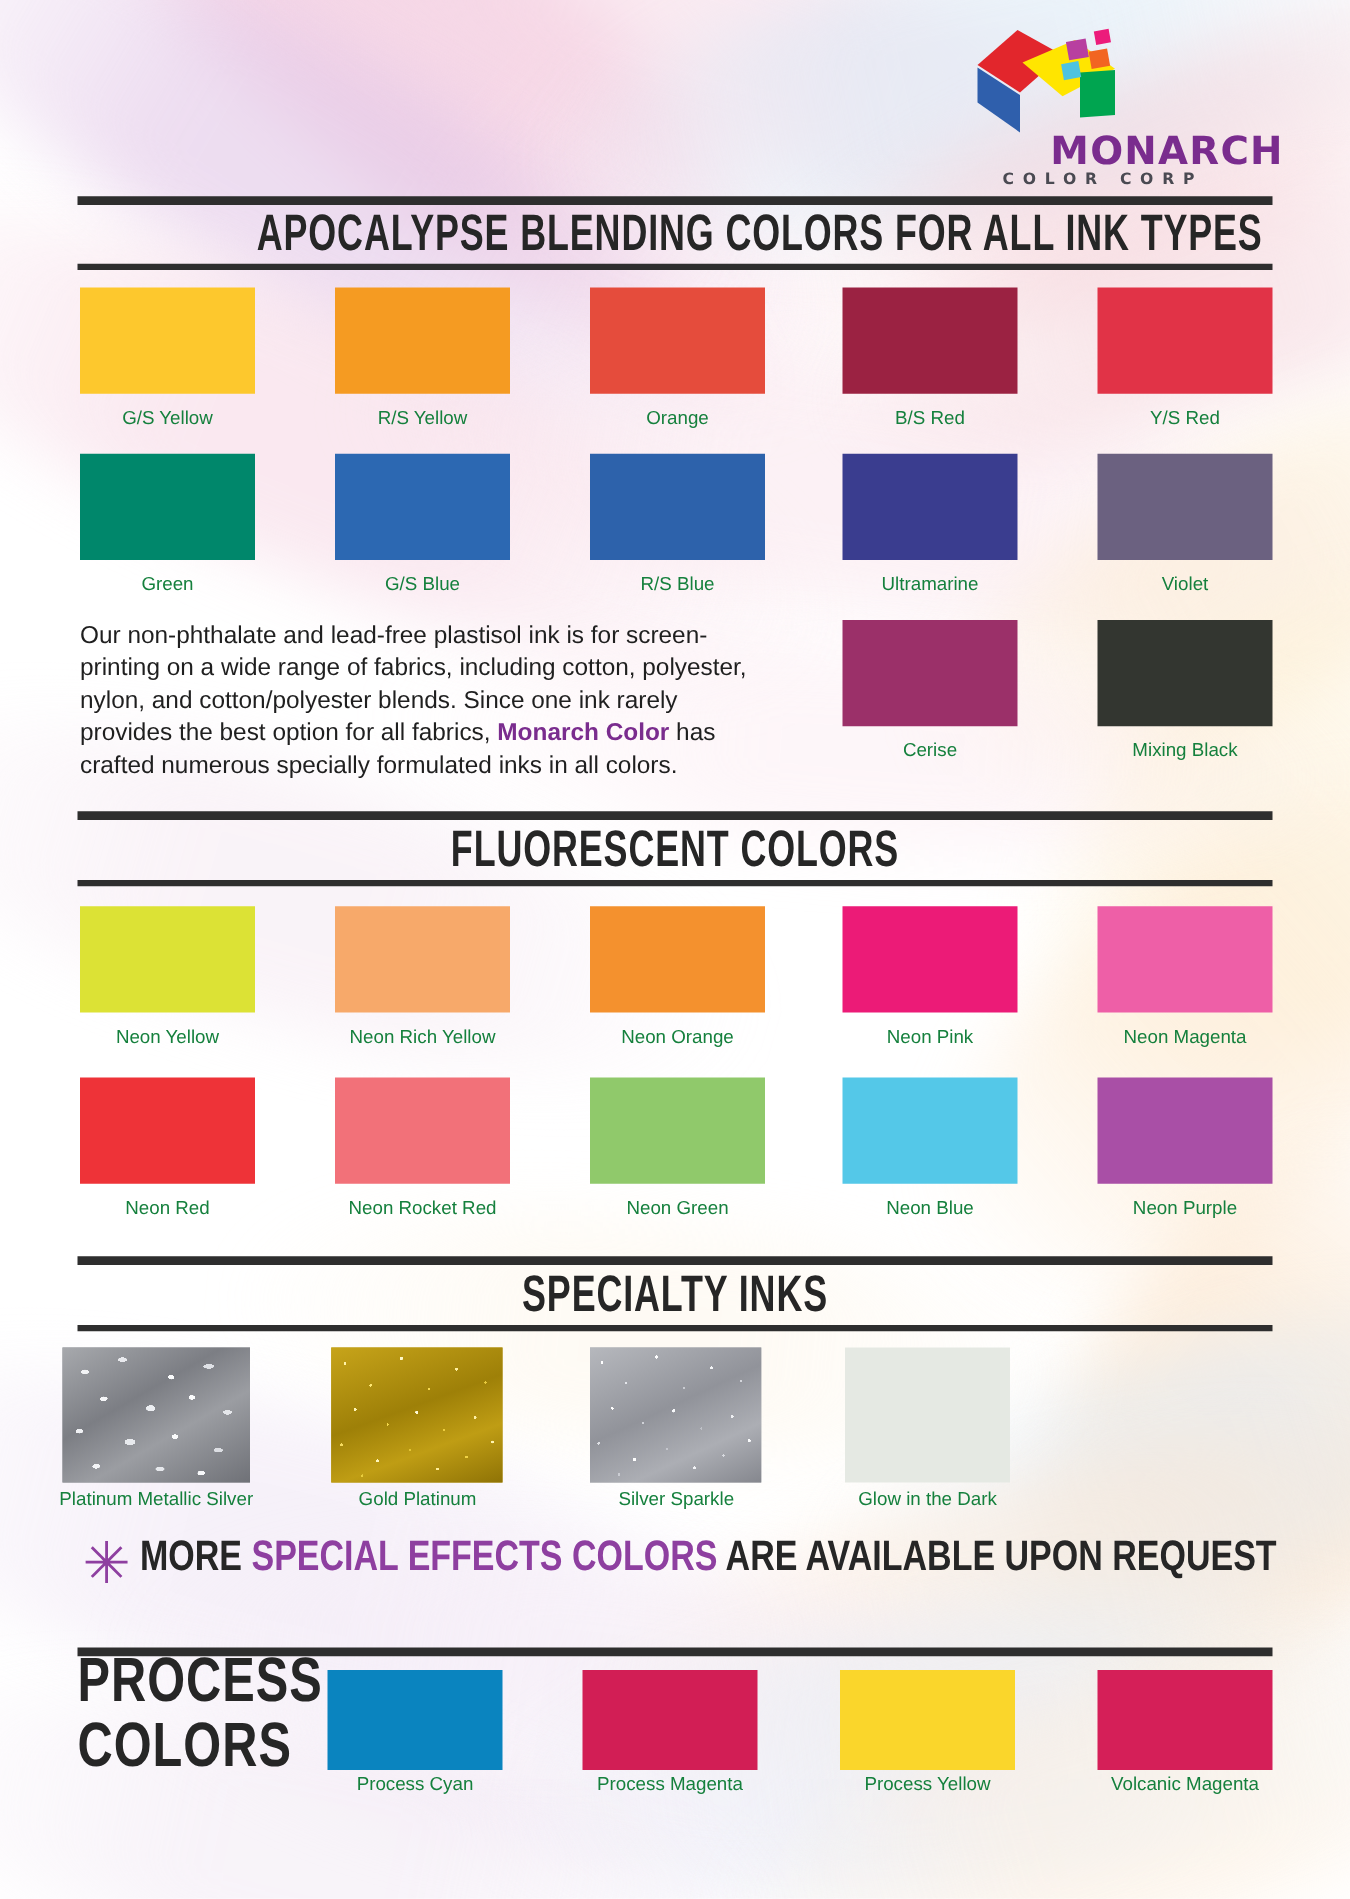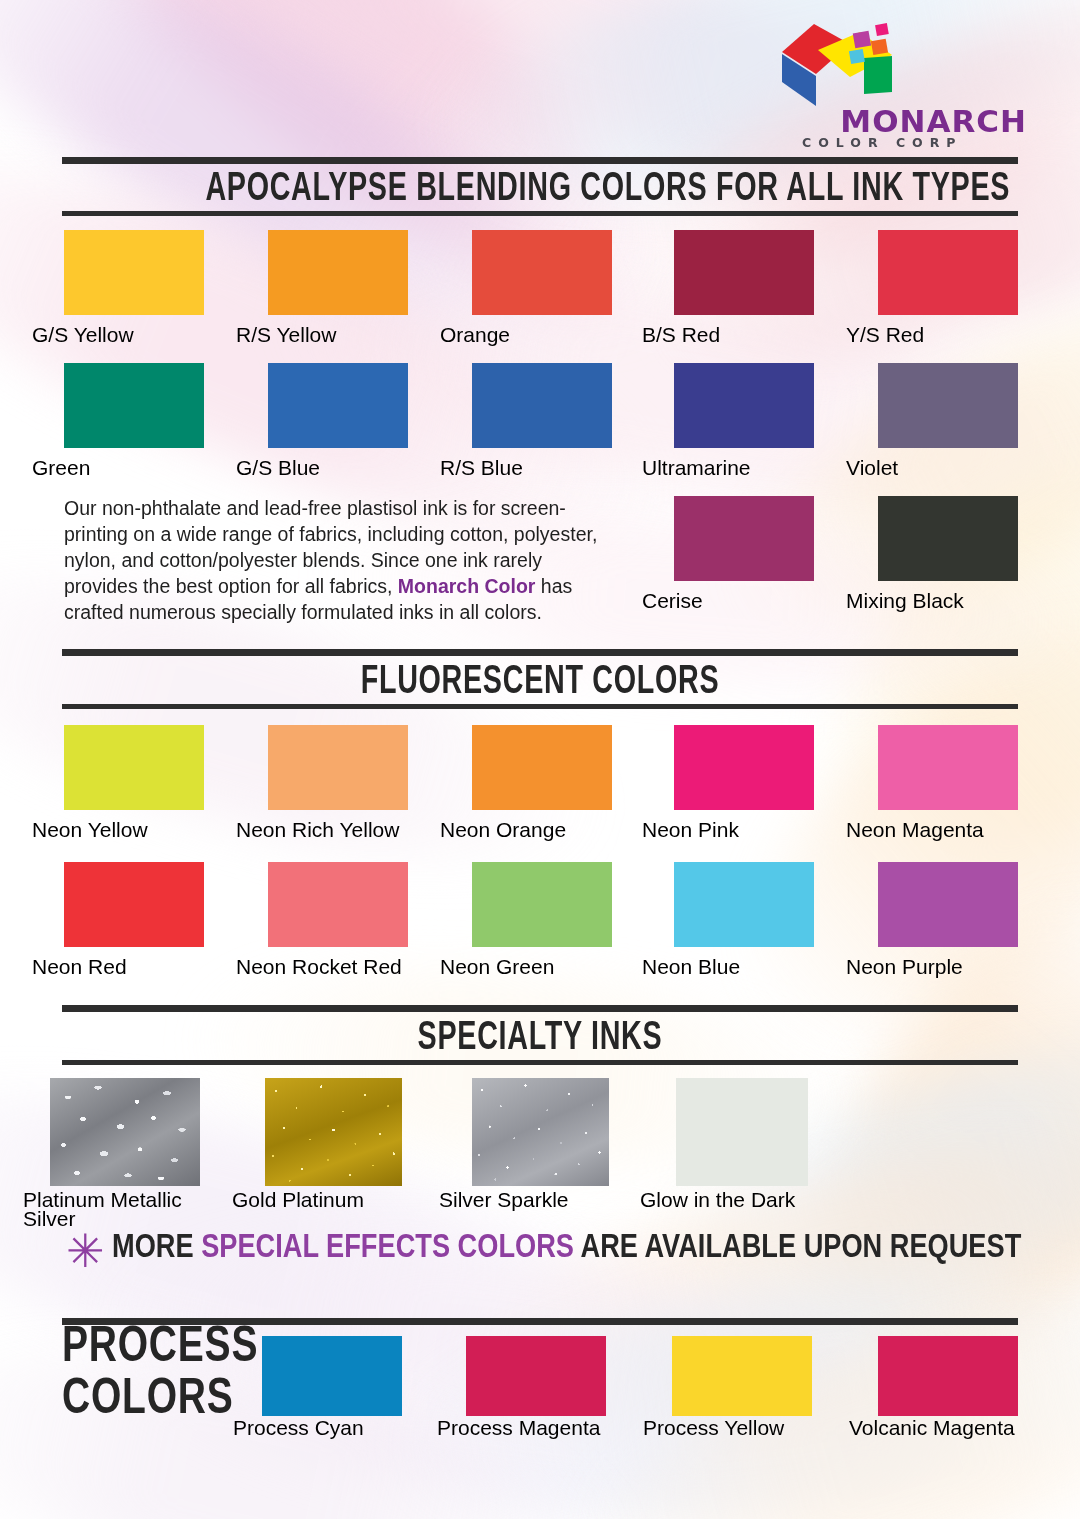--- a/index.html
+++ b/index.html
@@ -30,22 +30,22 @@
   .rule.thin{height:5px;}
 
   .sec-title{position:absolute;width:956px;left:62px;text-align:center;
     font-family:"Liberation Sans Narrow","Liberation Sans",sans-serif;
     font-weight:bold;color:#262626;
     transform:scaleX(.70);transform-origin:center center;
     letter-spacing:1px;white-space:nowrap;}
 
   .swatch{position:absolute;}
   .swatch .chip{width:140px;height:85px;}
-  .swatch .cap{position:absolute;left:-32px;top:95px;width:204px;
-    font-size:21px;color:#000000;line-height:19px;}
+  .swatch .cap{position:absolute;left:-32px;top:95px;width:204px;text-align:center;
+    font-size:15px;color:#15803d;line-height:19px;}
 
   .para{position:absolute;left:64px;top:495px;width:552px;
     font-size:19.5px;line-height:26px;color:#1f1f1f;}
   .para b{color:#7A2C8E;font-weight:bold;}
 
   .callout{position:absolute;left:66px;top:1226px;white-space:nowrap;}
   .callout .star{display:inline-block;vertical-align:-6px;color:#8E3FA0;
     font-size:46px;line-height:30px;font-family:"DejaVu Sans",sans-serif;}
   .callout .txt{display:inline-block;vertical-align:4px;margin-left:7px;
     font-family:"Liberation Sans Narrow","Liberation Sans",sans-serif;

